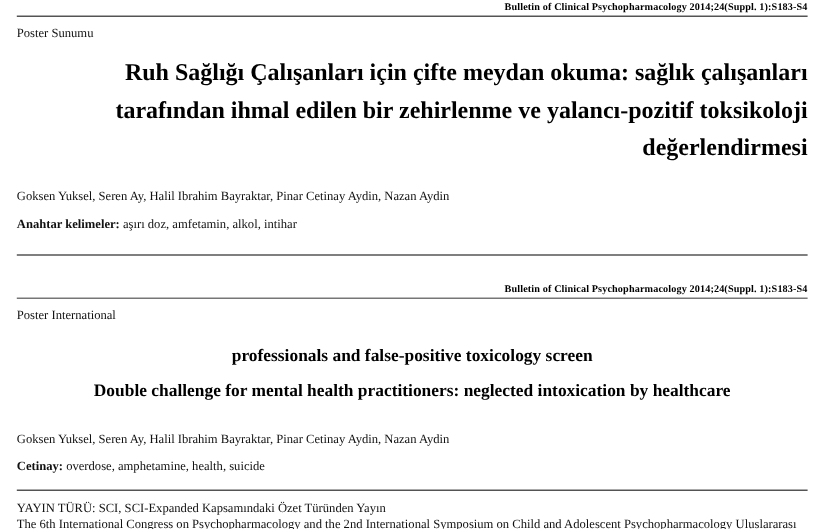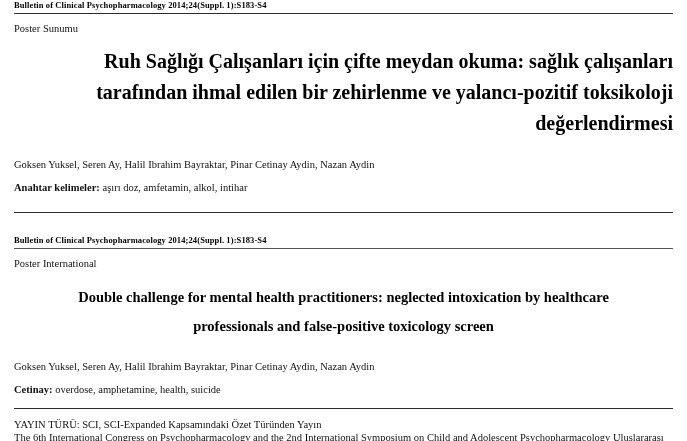--- a/index.html
+++ b/index.html
@@ -15,20 +15,21 @@
     overflow: hidden;
   }
   .page {
     position: relative;
     width: 687px;
     height: 441px;
     box-sizing: border-box;
     padding: 0 14px;
   }
   .journal-ref {
+    text-align: right;
     font-family: "Liberation Serif", serif;
     font-weight: bold;
     font-size: 8.5px;
     letter-spacing: 0.1px;
     color: #000;
   }
   .rule {
     border: none;
     border-top: 1px solid #2b2b2b;
     margin: 3px 0 0 0;
@@ -119,22 +120,22 @@
   </div>
 
   <div class="spacer-lg"></div>
   <hr class="rule">
 
   <div class="block-two">
     <div class="journal-ref">Bulletin of Clinical Psychopharmacology 2014;24(Suppl. 1):S183-S4</div>
     <hr class="rule thin">
     <div class="section-label">Poster International</div>
     <div class="title-en">
+      <div>professionals and false-positive toxicology screen</div>
       <div>Double challenge for mental health practitioners: neglected intoxication by healthcare</div>
-      <div>professionals and false-positive toxicology screen</div>
     </div>
     <div class="authors">Goksen Yuksel, Seren Ay, Halil Ibrahim Bayraktar, Pinar Cetinay Aydin, Nazan Aydin</div>
     <div class="keywords">
       <b>Cetinay:</b>
       <span class="kw-value">overdose, amphetamine, health, suicide</span>
     </div>
   </div>
 
   <div class="spacer-md"></div>
   <hr class="rule">

